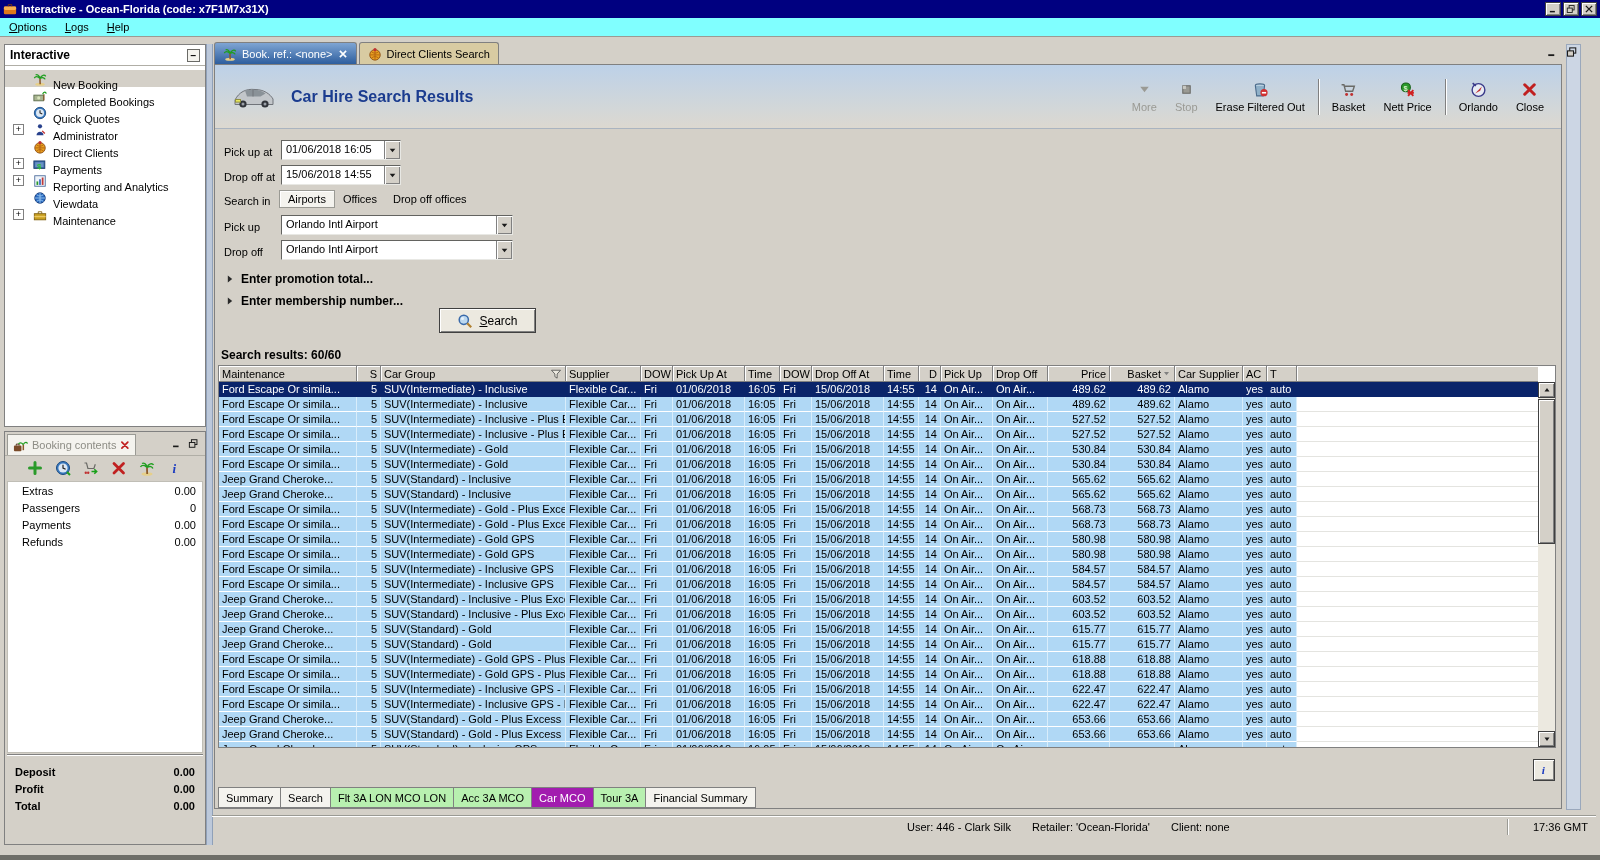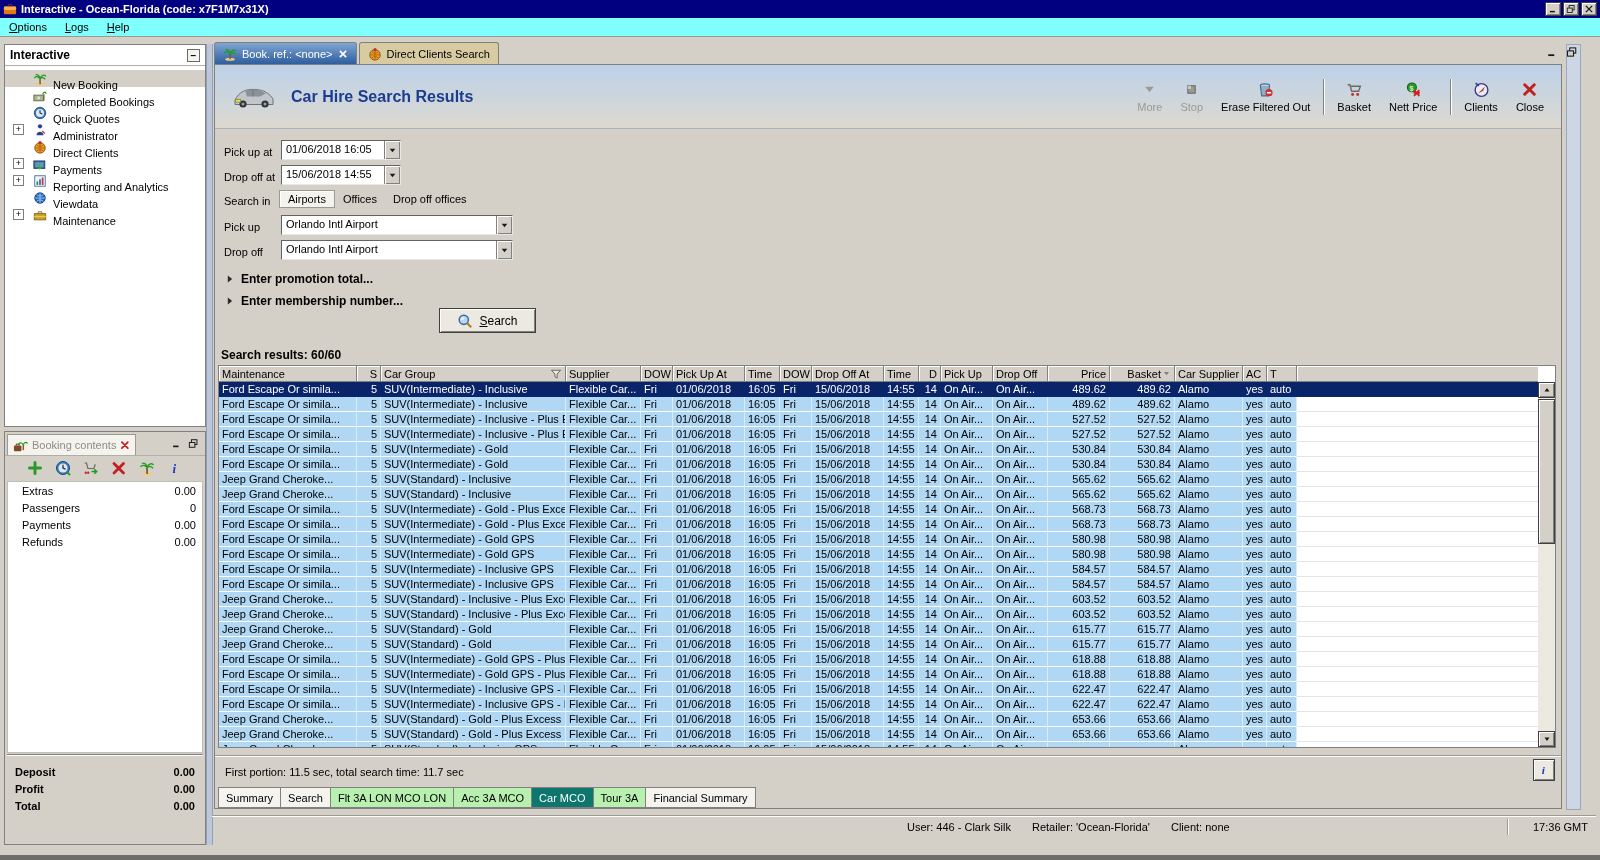--- a/index.html
+++ b/index.html
@@ -91,21 +91,21 @@
   .sbtn { height:16px; background:#d4d0c8; border:1px solid #404040; box-shadow:inset 1px 1px 0 #fff, inset -1px -1px 0 #808080; display:flex; align-items:center; justify-content:center; }
   .sbtn.down { position:absolute; bottom:0; left:0; right:0; }
   .sthumb { position:absolute; left:0; right:0; top:17px; height:145px; background:#d4d0c8; border:1px solid #404040; box-shadow:inset 1px 1px 0 #fff, inset -1px -1px 0 #808080; }
 
   .statusline { position:absolute; left:0; right:0; top:690px; height:32px; border-top:1px solid #9a9a94; box-shadow:inset 0 1px 0 #fff; display:flex; align-items:center; padding:0 10px; }
   .infobtn { position:absolute; right:6px; top:694px; width:22px; height:22px; background:#ece9e0; border:1px solid #404040; box-shadow:inset 1px 1px 0 #fff, inset -1px -1px 0 #808080; display:flex; align-items:center; justify-content:center; }
   .bottomtabs { position:absolute; left:0; right:0; top:722px; height:23px; display:flex; align-items:flex-start; padding-left:3px; }
   .btab { height:21px; display:flex; align-items:center; padding:0 7px; border:1px solid #808080; border-left:none; background:#f4f3ee; white-space:nowrap; }
   .btab:first-child { border-left:1px solid #808080; }
   .btab.green { background:#b8f0b0; }
-  .btab.gsel { background:#0f766e; color:#fff; }
+  .btab.gsel { background:#a21caf; color:#fff; }
 
   
   .statusbar { position:absolute; left:212px; top:815px; width:1384px; height:23px; border-top:1px solid #9a9a94; box-shadow:inset 0 1px 0 #fff; }
   .sb-text { position:absolute; left:668px; top:5px; white-space:nowrap;margin-left:27px; }
   .sb-text span { margin-right:18px; }
   .sb-time { position:absolute; right:8px; top:5px; }
   .sb-div { position:absolute; right:88px; top:3px; width:1px; height:16px; background:#9a9a94; box-shadow:1px 0 0 #fff; }
   u { text-decoration:underline; }
 </style>
 </head>
@@ -491,21 +491,21 @@
         </div>
         <div class="tsep"></div>
         <div class="tbtn">
           <span style="display: inline-flex; align-items: center;">
             <svg width="17" height="17" viewBox="0 0 16 16">
               <circle cx="8" cy="8.5" r="6" fill="#e8ecf4" stroke="#3a3a8a" stroke-width="1.3"></circle>
               <path d="M4.8 11.8 L11.2 5.2 l-1.6 4 Z" fill="#c03030"></path>
               <path d="M2.5 2 l3 2.5" stroke="#3a3a8a" stroke-width="1.5"></path>
             </svg>
           </span>
-          <span class="tbl">Clients</span>
+          <span class="tbl">Orlando</span>
         </div>
         <div class="tbtn">
           <span style="display: inline-flex; align-items: center;">
             <svg width="17" height="17" viewBox="0 0 16 16">
               <path d="M3.5 3.5 L12.5 12.5 M12.5 3.5 L3.5 12.5" stroke="#c02020" stroke-width="2.8" stroke-linecap="round"></path>
             </svg>
           </span>
           <span class="tbl">Close</span>
         </div>
       </div>
@@ -1190,23 +1190,20 @@
       <div class="sbtn down">
           <span style="display: inline-flex; align-items: center;">
             <svg width="8" height="8" viewBox="0 0 16 16">
               <path d="M3 5 L13 5 L8 12 Z" fill="#1a1a1a"></path>
             </svg>
           </span>
         </div>
     </div>
   </div>
 
-  <div class="statusline">
-    <span>First portion: 11.5 sec, total search time: 11.7 sec</span>
-  </div>
   <div class="infobtn">
       <span style="display: inline-flex; align-items: center;">
         <svg width="14" height="14" viewBox="0 0 16 16">
           <text x="5.5" y="13" font-size="13" font-weight="bold" font-style="italic" fill="#1a3ac0" font-family="'Liberation Serif',serif">i</text>
         </svg>
       </span>
     </div>
   <div class="bottomtabs" id="bottom-tabs">
       <div class="btab">Summary</div>
       <div class="btab">Search</div>

